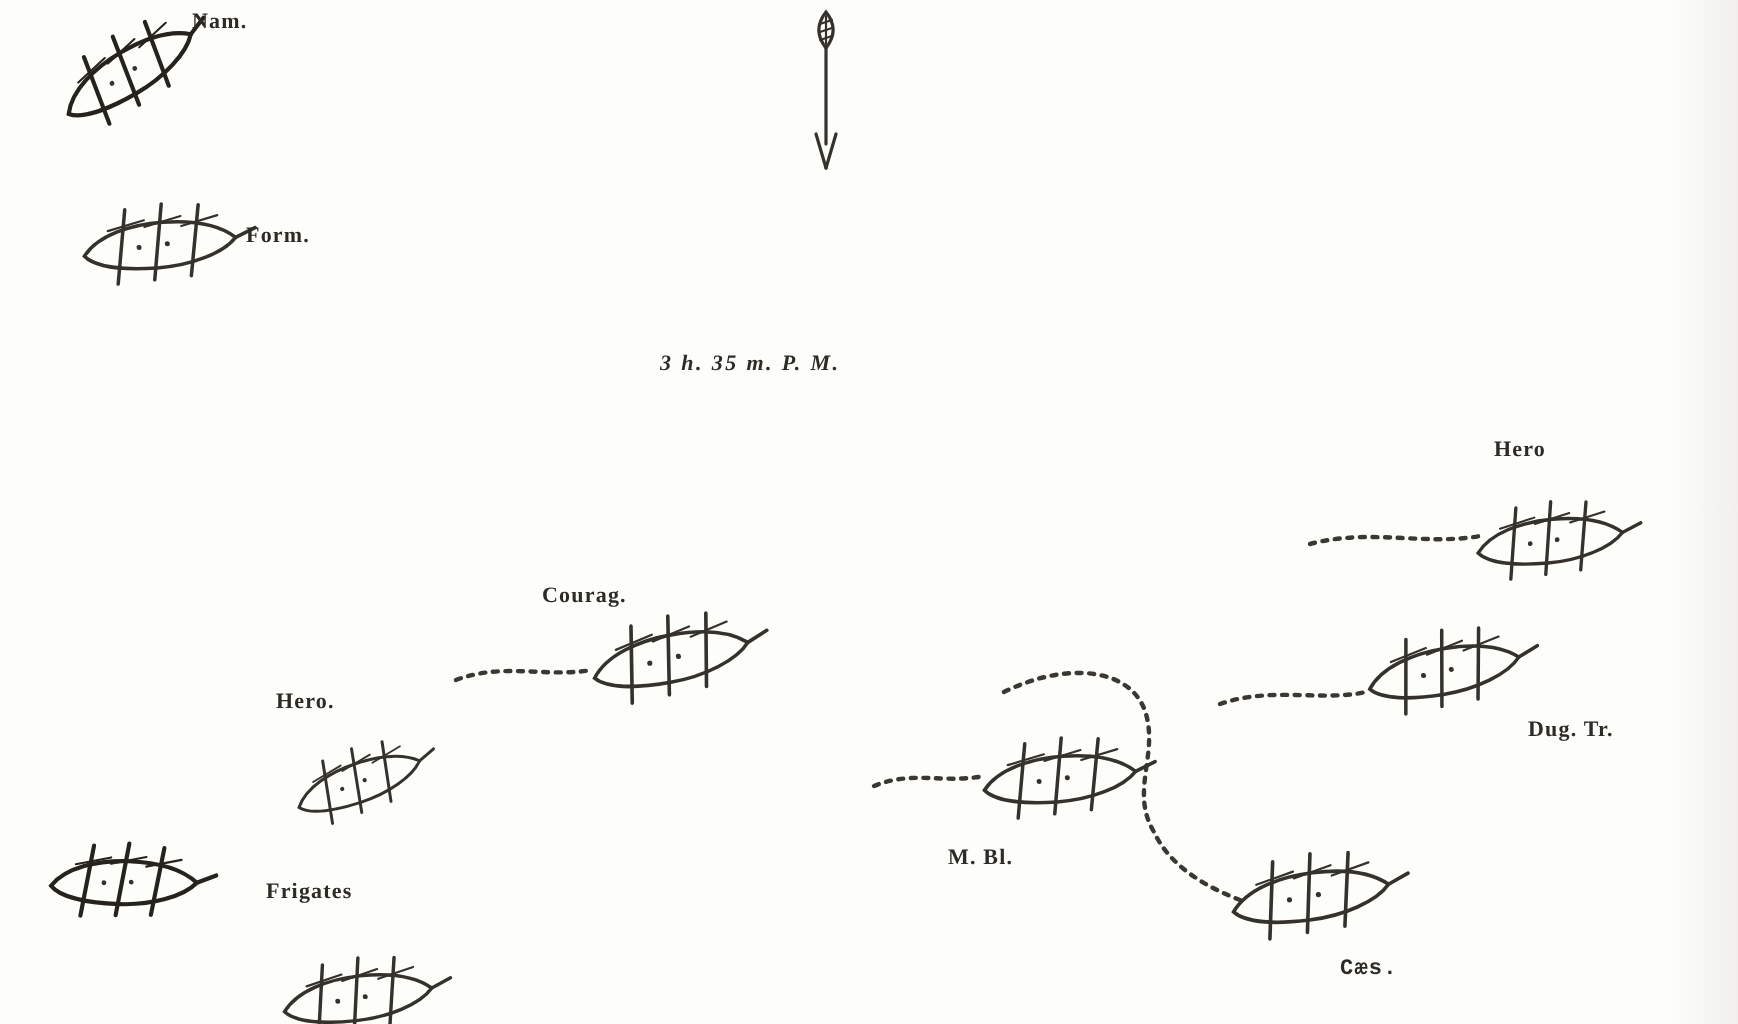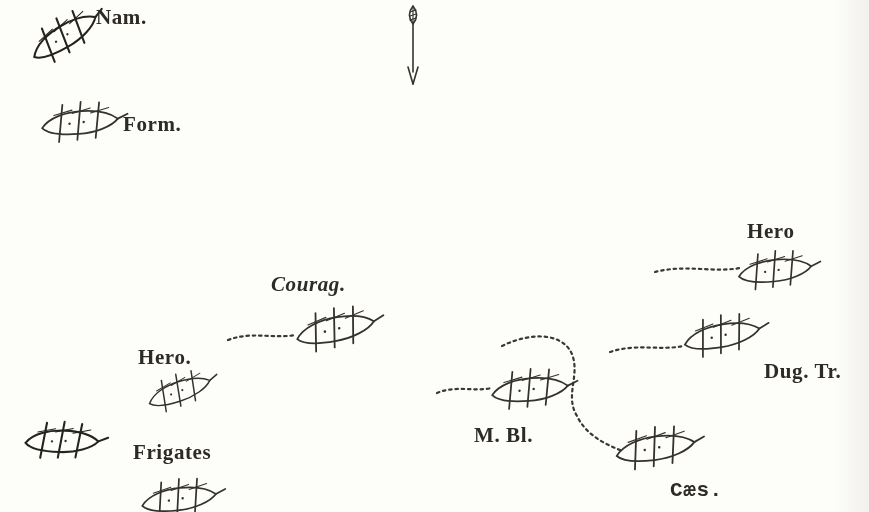--- a/index.html
+++ b/index.html
@@ -5,21 +5,21 @@
   * { margin:0; padding:0; box-sizing:border-box; }
   html,body { width:869px; height:512px; }
   body { background:#e9e9e9; font-family:"Liberation Serif", serif; }
 
   .canvas {
     position:relative; width:869px; height:512px; overflow:hidden;
     background:linear-gradient(90deg,#fdfdfa 0%, #fdfdfa 96%, #f1f0ec 100%);
   }
 
   .label {
-    position:absolute; color:#2e2b27; font-weight:700; font-size:21px;
+    position:absolute; color:#2e2b27; font-weight:700; font-size:11px;
     letter-spacing:0.6px; white-space:nowrap;
     font-family:"Liberation Serif", serif;
   }
   .label.italic { font-style:italic; font-weight:600; letter-spacing:1.2px; }
 
   .ship { position:absolute; }
   .ship svg { display:block; overflow:visible; stroke:#35322d; stroke-width:2.1; fill:none; stroke-linecap:round; }
   .ship.heavy svg { stroke:#26231e; stroke-width:2.6; }
 
   .tracks { position:absolute; left:0; top:0; width:869px; height:512px; }
@@ -126,21 +126,22 @@
   </div>
 
   <div class="ship" style="left:610px; top:425px; transform:rotate(-7deg);">
     <svg width="95" height="45" viewBox="0 0 110 52">
         <use href="#ship-sym"></use>
       </svg>
   </div>
 
   <div class="label" style="left:96px;  top:5px;">Nam.</div>
   <div class="label" style="left:123px; top:112px;text-align:right;">Form.</div>
+  <div class="label italic" style="left:330px; top:176px;">3 h. 35 m. P. M.</div>
   <div class="label" style="left:747px; top:219px;text-align:right;">Hero</div>
-  <div class="label" style="left:271px; top:272px;font-style:italic;">Courag.</div>
+  <div class="label" style="left:271px; top:292px;">Courag.</div>
   <div class="label" style="left:138px; top:345px;">Hero.</div>
   <div class="label" style="left:764px; top:359px;">Dug. Tr.</div>
   <div class="label" style="left:463px; top:423px;margin-left:11px;">M. Bl.</div>
   <div class="label" style="left:133px; top:440px;">Frigates</div>
   <div class="label" style="left:670px; top:479px;font-family:Liberation Mono, monospace;">Cæs.</div>
 
 </div>
 
 </body></html>

